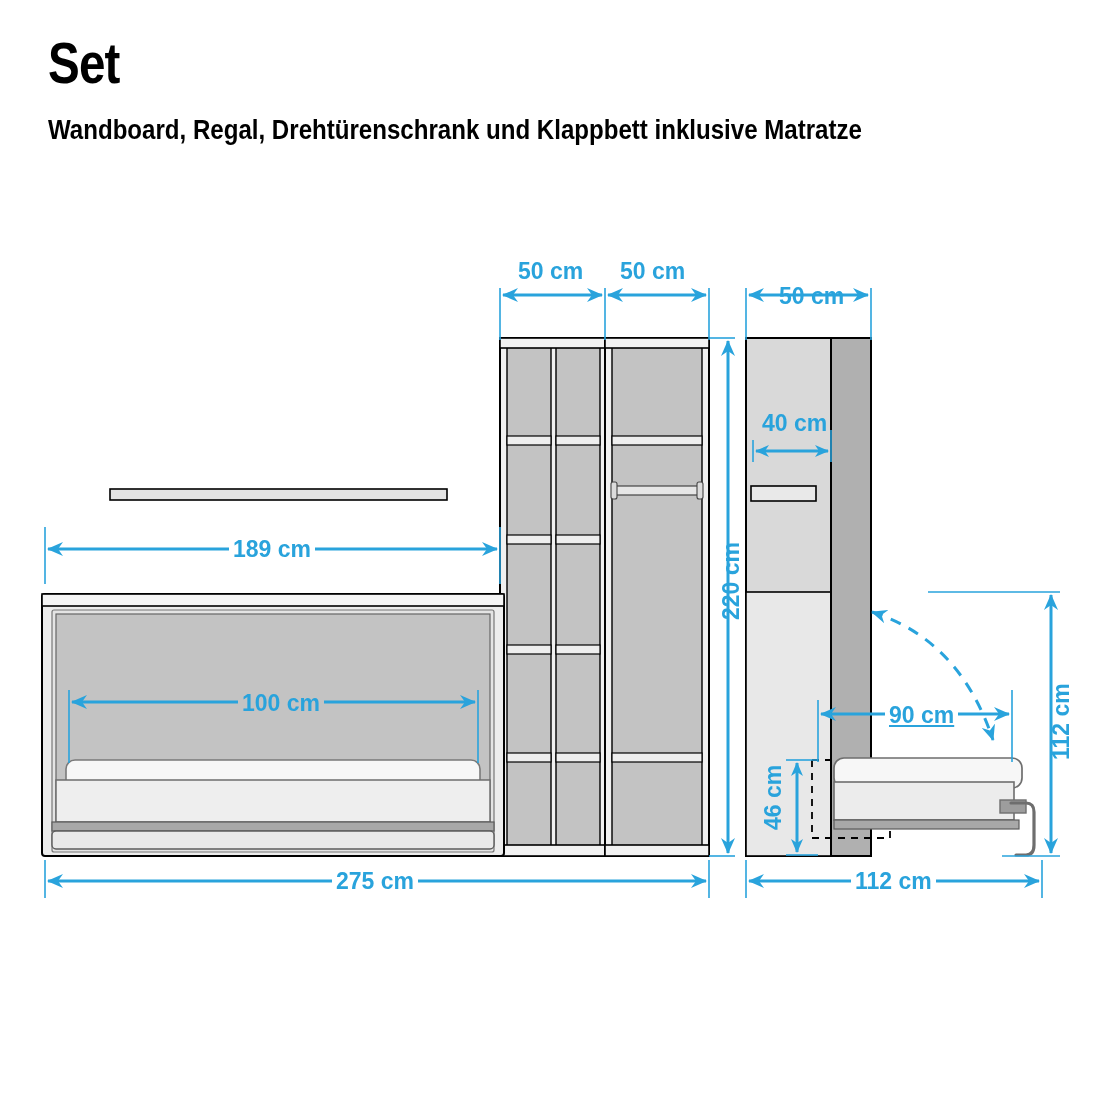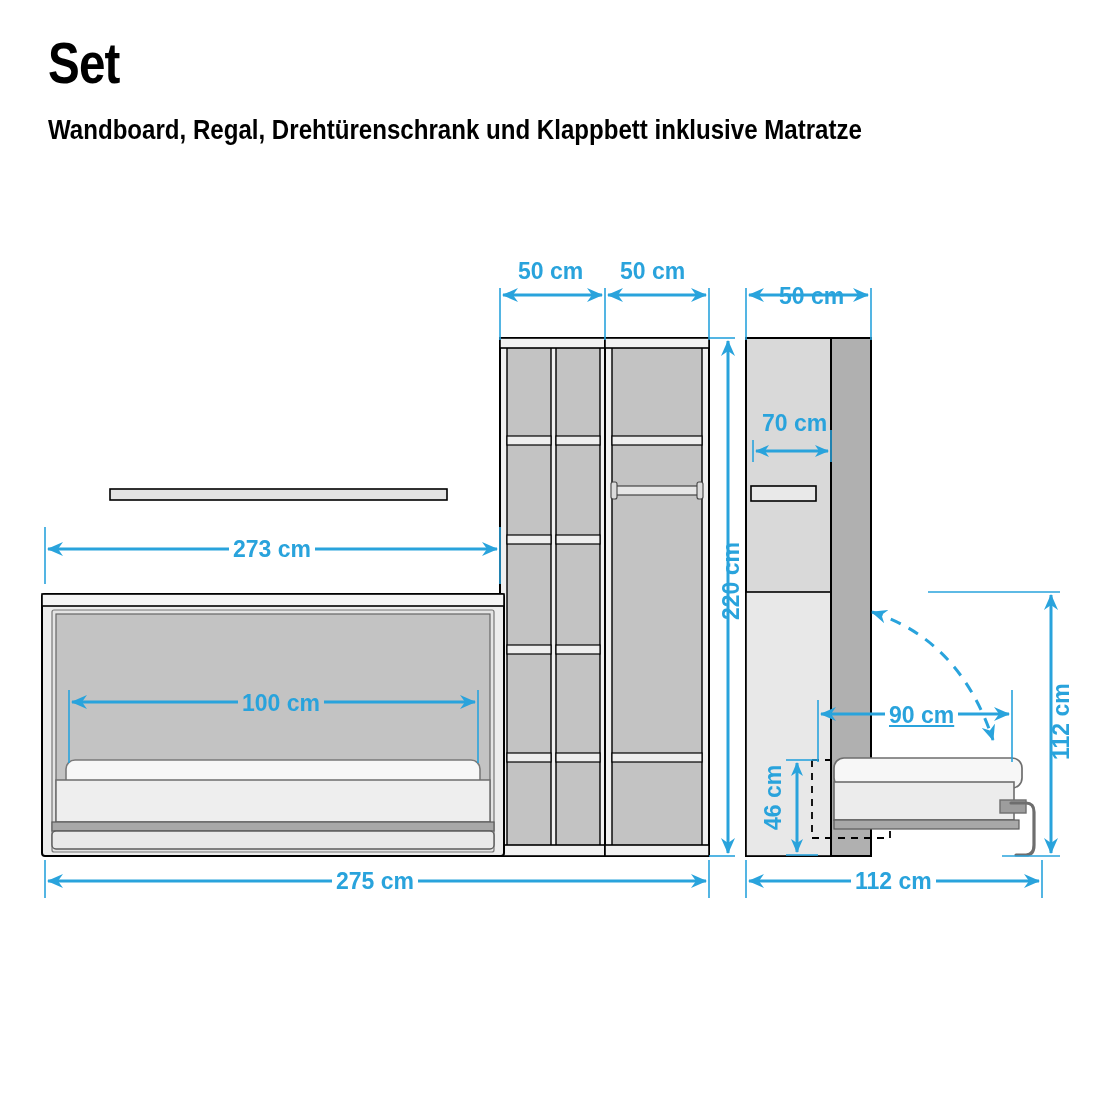--- a/index.html
+++ b/index.html
@@ -266,23 +266,23 @@
 
       <g>
         <path d="M872,612 Q960,640 993,740" fill="none" stroke="#29a3dc" stroke-width="3" stroke-dasharray="11,9" marker-start="url(#ar-l)" marker-end="url(#ar-r)"></path>
       </g>
 
     </svg>
 
     <div class="dimlabel" style="left:518px; top:258px;">50 cm</div>
     <div class="dimlabel" style="left:620px; top:258px;">50 cm</div>
     <div class="dimlabel" style="left:779px; top:283px;">50 cm</div>
-    <div class="dimlabel" style="left:762px; top:410px;">70 cm</div>
-
-    <div class="dimlabel whitebg" style="left:229px; top:536px;">273 cm</div>
+    <div class="dimlabel" style="left:762px; top:410px;">40 cm</div>
+
+    <div class="dimlabel whitebg" style="left:229px; top:536px;">189 cm</div>
     <div class="dimlabel whitebg" style="left:238px; top:690px; background:#c3c3c3;">100 cm</div>
 
     <div class="dimlabel vert" style="left:718px; top:620px;">220 cm</div>
 
     <div class="dimlabel whitebg" style="left:332px; top:868px;">275 cm</div>
 
     <div class="dimlabel whitebg" style="left:885px; top:702px;text-decoration:underline;">90 cm</div>
     <div class="dimlabel vert" style="left:760px; top:830px;">46 cm</div>
     <div class="dimlabel vert" style="left:1048px; top:760px;">112 cm</div>
     <div class="dimlabel whitebg" style="left:851px; top:868px;">112 cm</div>

